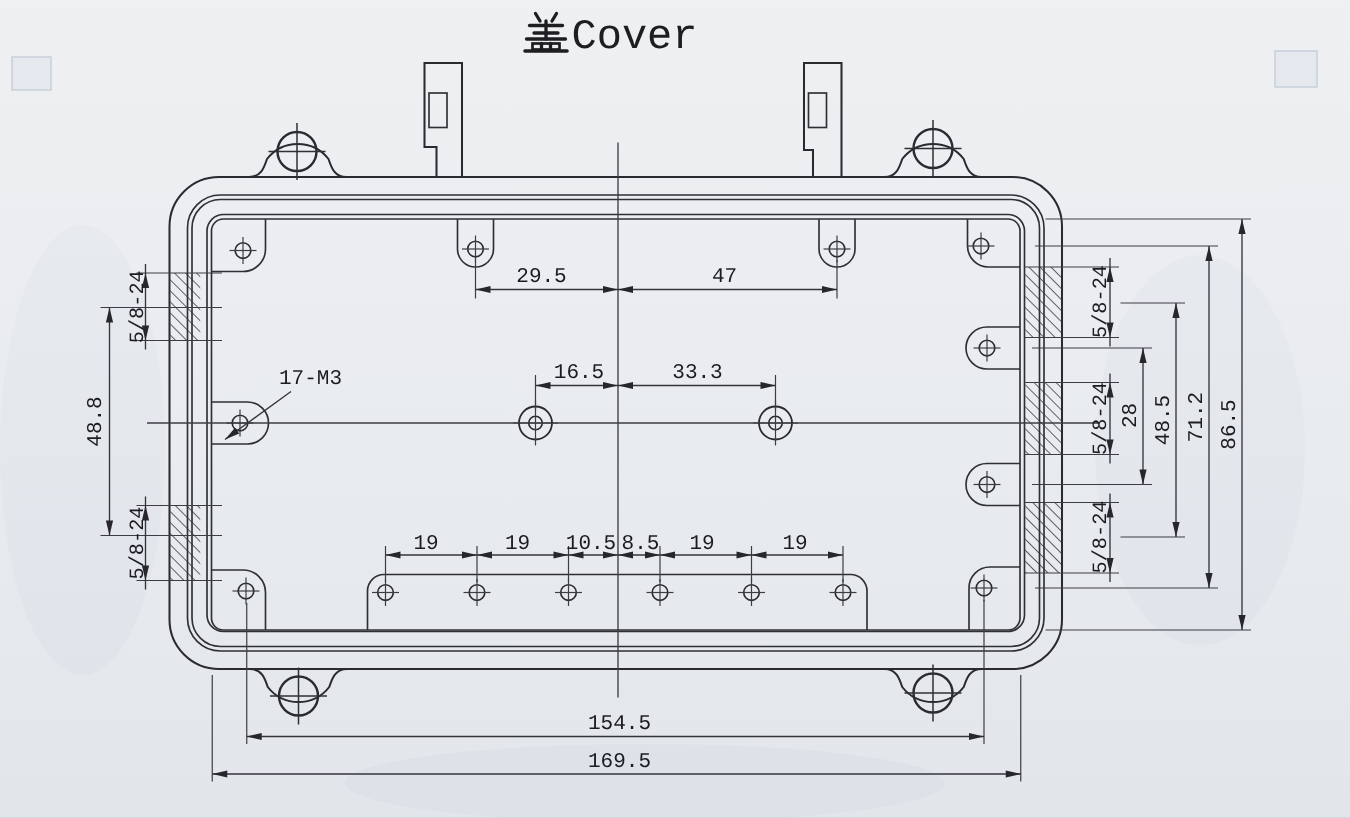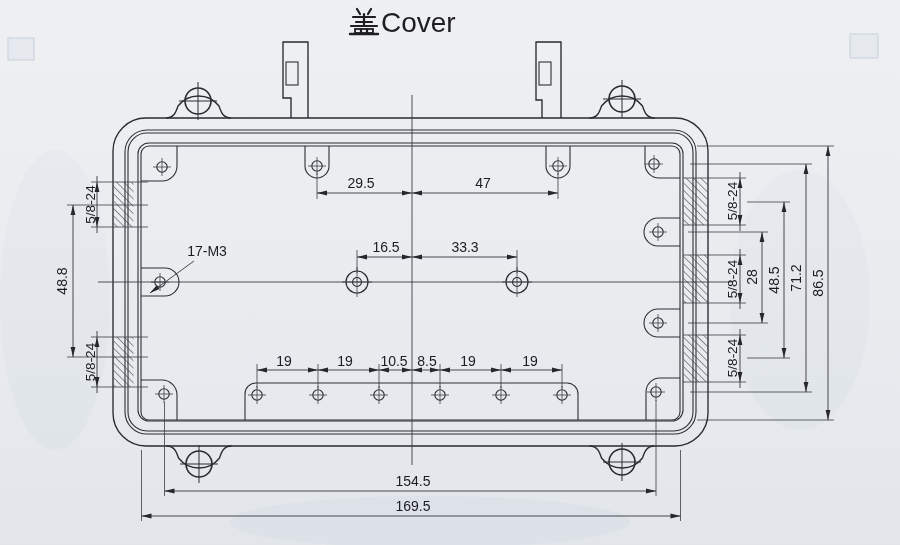--- a/index.html
+++ b/index.html
@@ -1,18 +1,18 @@
 <!DOCTYPE html>
 <html><head>
 <meta charset="utf-8">
 <style>
   html,body{margin:0;padding:0;background:#cfd4d9;}
   .sheet{
     position:relative;width:900px;height:545px;overflow:hidden;
-    font-family:Liberation Sans, sans-serif;
+    font-family:Liberation Mono, monospace;
   }
   svg{display:block;position:absolute;left:0;top:0;}
   .outline{fill:none;stroke:#2a2a31;stroke-width:1.35;}
   .wall{fill:none;stroke:#2f2f36;stroke-width:1.1;}
   .tab{fill:none;stroke:#2f2f36;stroke-width:1.1;}
   .cl{stroke:#3c3d44;stroke-width:0.9;fill:none;}
   .ext{stroke:#3c3d44;stroke-width:0.8;fill:none;}
   .dimline{stroke:#34353c;stroke-width:0.9;fill:none;}
   .dim{font-size:14px;fill:#1b1b21;}
   .dimsm{font-size:13.5px;fill:#1b1b21;}

